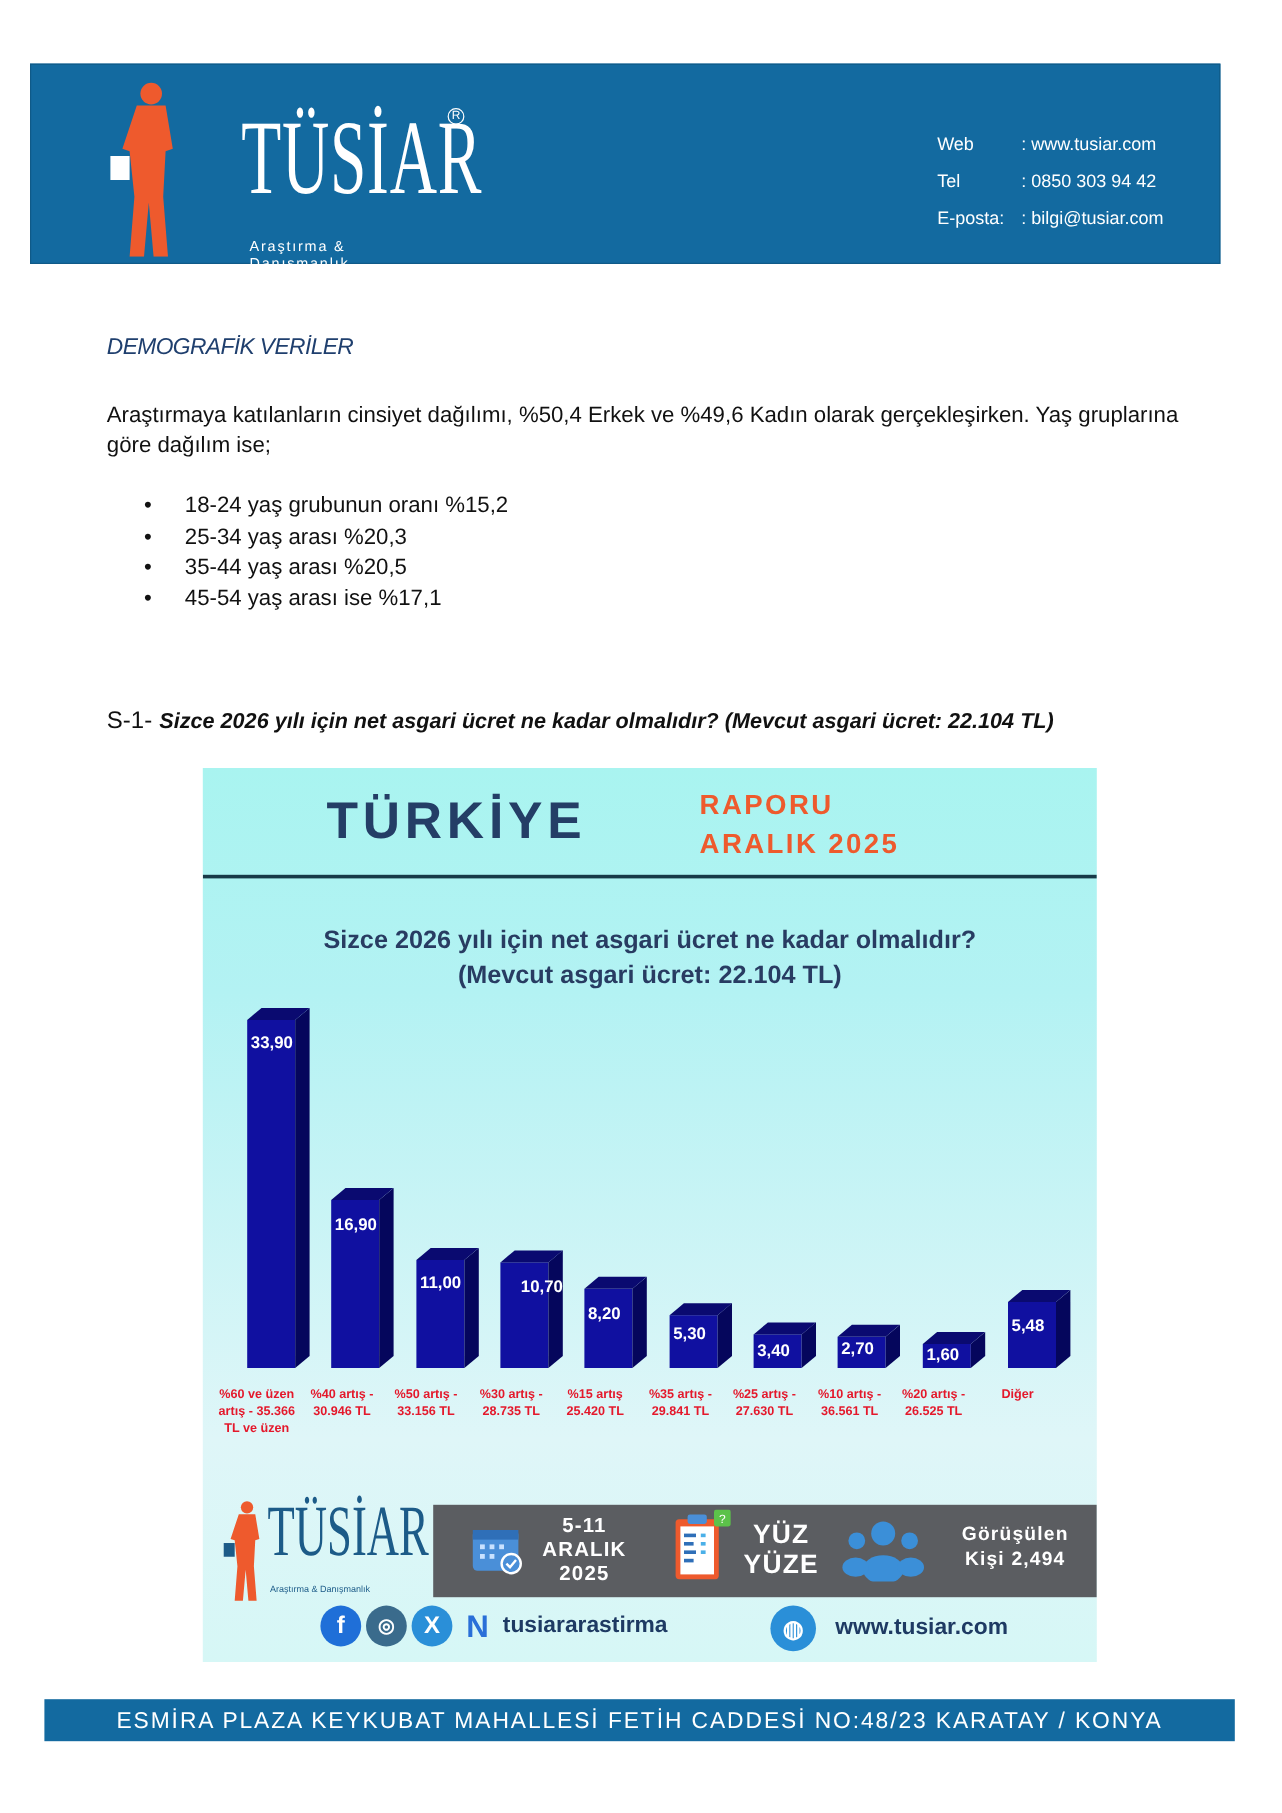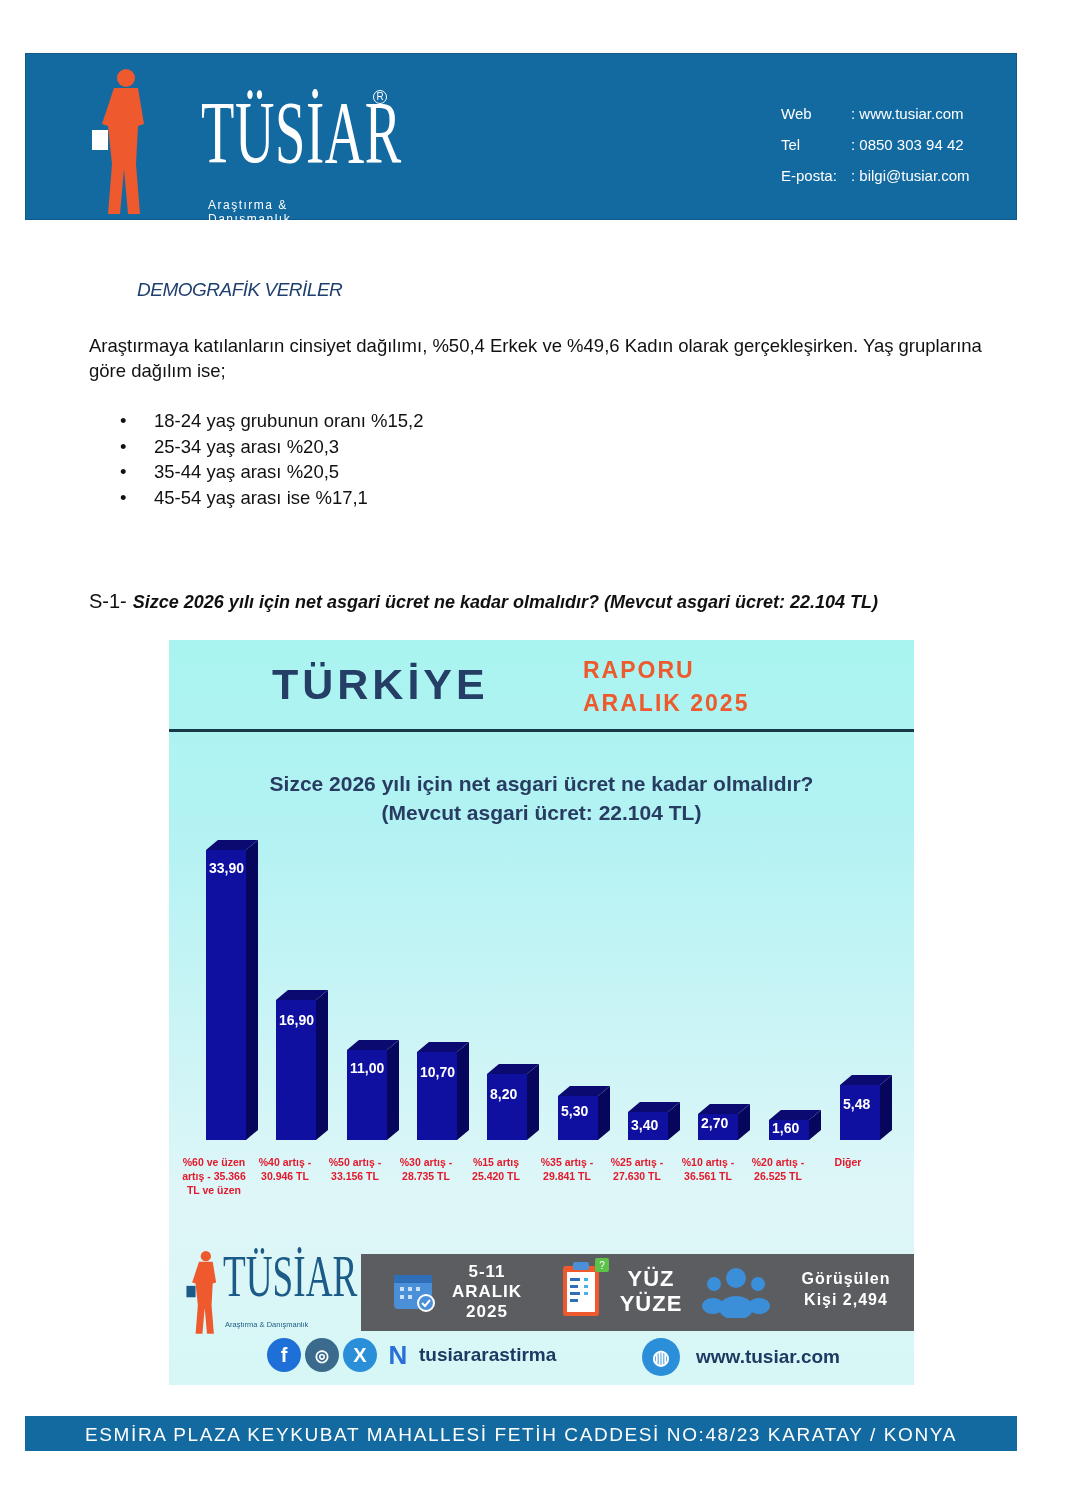--- a/index.html
+++ b/index.html
@@ -3,24 +3,24 @@
 <meta charset="utf-8">
 <style>
   html,body{margin:0;padding:0;background:#fff;}
   body{width:1068px;height:1511px;position:relative;font-family:"Liberation Sans",sans-serif;overflow:hidden;}
   .header{position:absolute;left:25px;top:53px;width:992px;height:167px;background:#136aa0;border:1px solid #0f5a88;box-sizing:border-box;}
   .logo{position:absolute;left:60px;top:10px;width:270px;height:150px;}
   .logo-word{position:absolute;left:115px;top:25px;font-family:"Liberation Serif",serif;color:#fff;font-size:88px;letter-spacing:1px;line-height:1;transform:scaleX(0.62);transform-origin:left top;}
   .logo-sub{position:absolute;left:122px;top:134px;color:#fff;font-size:12px;letter-spacing:1.5px;}
   .logo-reg{position:absolute;left:287px;top:26px;color:#fff;font-size:10px;border:1px solid #fff;border-radius:50%;width:12px;height:12px;text-align:center;line-height:12px;}
   .contact{position:absolute;left:755px;top:44px;color:#fff;font-size:15px;}
-  .contact-row{display:flex;height:31px;align-items:center;}
+  .contact-row{display:flex;height:31px;align-items:flex-end;}
   .contact-row .k{width:70px;}
   .contact-row .v{}
-  .section-title{position:absolute;left:89px;top:279px;font-size:19px;color:#1f3f6e;font-style:italic;letter-spacing:-0.5px;margin-left:48px;}
+  .section-title{position:absolute;left:89px;top:279px;font-size:19px;color:#1f3f6e;font-style:italic;letter-spacing:-0.5px;}
   .para{position:absolute;left:89px;top:333px;width:900px;font-size:18.5px;line-height:25px;color:#111;}
   .bullets{position:absolute;left:117px;top:408px;width:870px;font-size:18.5px;line-height:25.5px;color:#111;margin:0;padding:0;list-style:none;}
   .bullets li{position:relative;padding-left:37px;}
   .bullets li::before{content:"•";position:absolute;left:3px;top:0;}
   .question{position:absolute;left:89px;top:590px;font-size:18px;font-weight:bold;font-style:italic;color:#111;}
   .question .q-num{font-weight:normal;font-style:normal;font-size:20px;margin-right:6px;}
   .infographic{position:absolute;left:169px;top:640px;width:745px;height:745px;background:linear-gradient(180deg,#a9f4f0 0%,#b3f2f3 25%,#dff6f8 75%,#d6f7f6 100%);overflow:hidden;}
   .ig-title-main{position:absolute;left:103px;top:20px;font-size:43px;font-weight:bold;color:#243e66;letter-spacing:4px;}
   .ig-title-sub{position:absolute;left:414px;top:14px;font-size:23px;font-weight:bold;color:#ee5a2d;line-height:33px;letter-spacing:2px;}
   .ig-rule{position:absolute;left:0;top:89px;width:745px;height:3px;background:#173a48;}
@@ -33,21 +33,21 @@
   .bar-label{position:absolute;left:3px;color:#fff;font-weight:bold;font-size:14px;}
   .cat-label{position:absolute;top:515px;width:66px;text-align:center;color:#e4182b;font-size:10.5px;line-height:14px;font-weight:bold;}
   .ig-footer{position:absolute;left:0;top:612px;width:745px;height:133px;}
   .gray-band{position:absolute;left:192px;top:2px;width:553px;height:77px;background:#5b5d61;color:#fff;}
   .gb-item{position:absolute;text-align:center;font-weight:bold;letter-spacing:1px;}
   .mini-logo{position:absolute;left:14px;top:-12px;width:170px;height:90px;}
   .mini-logo .w{position:absolute;left:40px;top:2px;font-family:"Liberation Serif",serif;font-size:60px;color:#1c5b88;transform:scaleX(0.62);transform-origin:left top;}
   .mini-logo .s{position:absolute;left:42px;top:80px;font-size:7.5px;color:#1c5b88;}
   .social{position:absolute;top:86px;display:flex;align-items:center;}
   .sicon{width:34px;height:34px;border-radius:50%;color:#fff;font-weight:bold;font-size:20px;display:flex;align-items:center;justify-content:center;margin-right:4px;}
-  .address{position:absolute;left:25px;top:1416px;width:992px;height:35px;background:#136aa0;color:#fff;font-size:19px;letter-spacing:1.6px;text-align:center;line-height:37px;}
+  .address{position:absolute;left:37px;top:1416px;width:992px;height:35px;background:#136aa0;color:#fff;font-size:19px;letter-spacing:1.6px;text-align:center;line-height:37px;}
 </style>
 </head>
 <body>
 
 <div class="header">
   <div class="logo">
     <svg width="70" height="150" viewBox="0 0 70 150" style="position:absolute;left:0;top:0;">
       <circle cx="40" cy="14" r="9" fill="#ee5a2d"></circle>
       <path d="M28 24 L52 24 L58 60 L52 62 L50 100 L54 150 L42 150 L38 105 L34 150 L22 150 L26 100 L22 62 L16 60 Z" fill="#ee5a2d"></path>
       <rect x="6" y="66" width="16" height="20" fill="#fff"></rect>
@@ -112,21 +112,21 @@
       </div>
     <div class="bar" style="left:178px;height:98px;bottom:60px;">
       <div class="bar-front" style="height:90px;"></div>
         <div class="bar-side" style="height:90px;"></div>
       <div class="bar-label" style="top:18px;">11,00</div>
     <div class="bar-top" style="bottom: 90px;"></div>
       </div>
     <div class="bar" style="left:248px;height:96px;bottom:60px;">
       <div class="bar-front" style="height:88px;"></div>
         <div class="bar-side" style="height:88px;"></div>
-      <div class="bar-label" style="top:20px;">10,70</div>
+      <div class="bar-label" style="top:20px;margin-left:14px;">10,70</div>
     <div class="bar-top" style="bottom: 88px;"></div>
       </div>
     <div class="bar" style="left:318px;height:74px;bottom:60px;">
       <div class="bar-front" style="height:66px;"></div>
         <div class="bar-side" style="height:66px;"></div>
       <div class="bar-label" style="top:20px;">8,20</div>
     <div class="bar-top" style="bottom: 66px;"></div>
       </div>
     <div class="bar" style="left:389px;height:51px;bottom:60px;">
       <div class="bar-front" style="height:44px;"></div>

